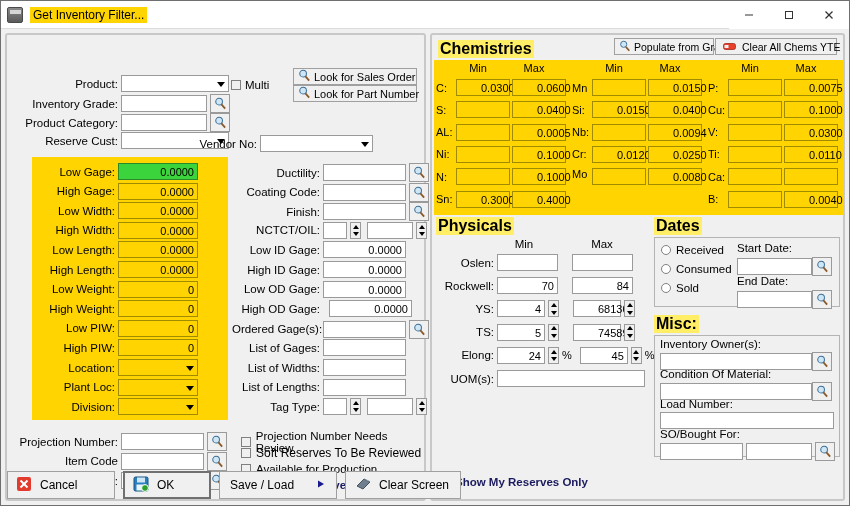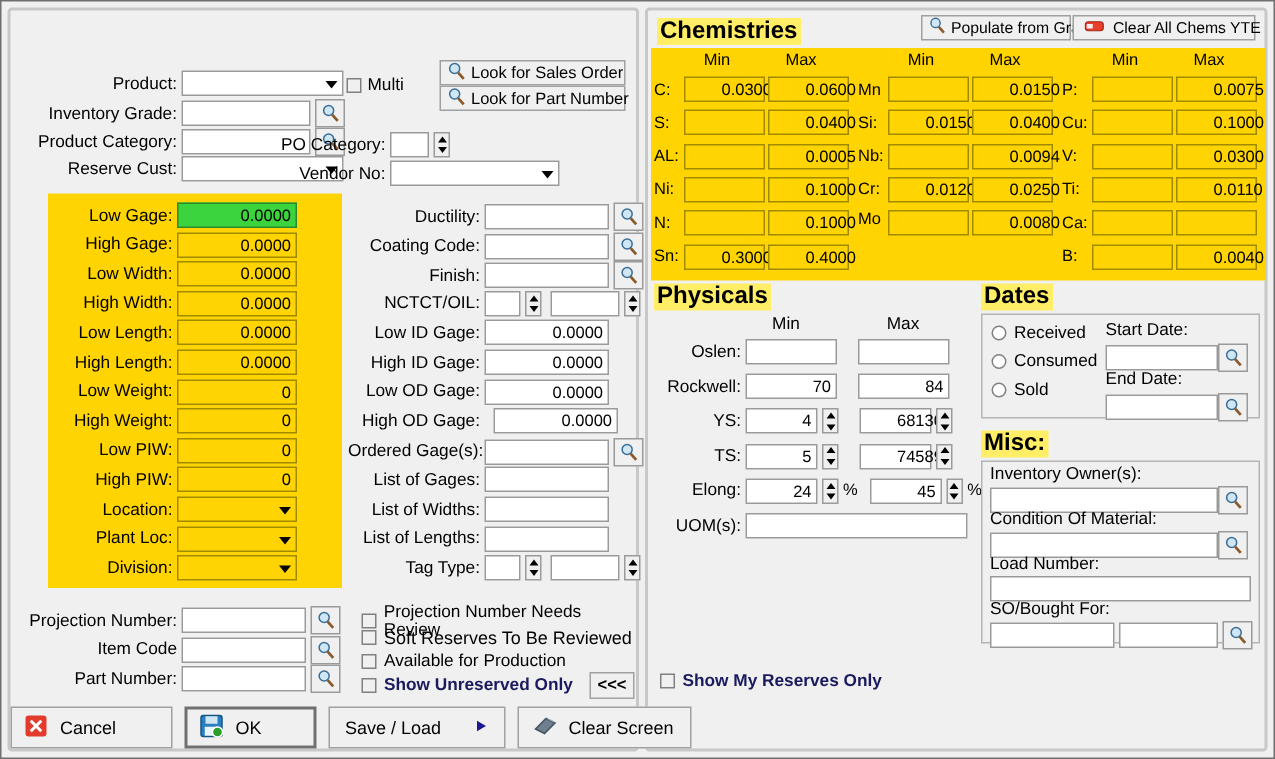--- a/index.html
+++ b/index.html
@@ -126,20 +126,42 @@
   .grp {
     border:1px solid #b4b4b4; background:transparent;
   }
   .cl { font-size:11.5px; }
 </style>
 </head>
 <body>
 
 <div class="window">
 
+  <div class="titlebar">
+    <div class="title-icon"></div>
+    <div class="title-text">Get Inventory Filter...</div>
+    <div class="win-btns">
+      <div class="win-btn">
+        <svg width="12" height="12" viewBox="0 0 12 12">
+            <line x1="2" y1="6" x2="10" y2="6" stroke="#333" stroke-width="1"></line>
+          </svg>
+      </div>
+      <div class="win-btn">
+        <svg width="12" height="12" viewBox="0 0 12 12">
+            <rect x="2.5" y="2.5" width="7" height="7" fill="none" stroke="#333" stroke-width="1"></rect>
+          </svg>
+      </div>
+      <div class="win-btn">
+        <svg width="12" height="12" viewBox="0 0 12 12">
+            <line x1="2.5" y1="2.5" x2="9.5" y2="9.5" stroke="#333" stroke-width="1.2"></line>
+            <line x1="9.5" y1="2.5" x2="2.5" y2="9.5" stroke="#333" stroke-width="1.2"></line>
+          </svg>
+      </div>
+    </div>
+  </div>
 
   <div class="content">
 
     <div class="panel left-panel">
 
       <div id="top-fields">
           <div class="abs" style="left: 14px; top: 40px; display: flex; align-items: center; gap: 3px; width: 210px;">
             <span class="lbl" style="width:97px;">Product:</span>
             <span class="combo" style="width:108px;"><span style="padding-left:3px;"></span><span class="arrow"></span></span>
           </div>
@@ -186,28 +208,20 @@
       <div class="abs btnflat" style="left:286px; top:50px; width:124px;">
         <span style="margin-right:3px;">
           <svg width="13" height="13" viewBox="0 0 14 14">
               <circle cx="5.5" cy="5" r="3.6" fill="#cfe6f5" stroke="#3a6e96" stroke-width="1.1"></circle>
               <line x1="8" y1="8" x2="12" y2="12.5" stroke="#8a5a2a" stroke-width="2"></line>
             </svg>
         </span>
         <span>Look for Part Number</span>
       </div>
 
-      <div class="abs" style="left:180px; top:81px; display:flex; align-items:center; gap:3px;">
-        <span class="lbl" style="width:70px;">PO Category:</span>
-        <span class="tf" style="width:26px;"></span>
-        <span class="spin">
-            <i class="up"></i>
-            <i class="dn"></i>
-          </span>
-      </div>
 
       <div class="abs" style="left:180px; top:100px; display:flex; align-items:center; gap:3px;">
         <span class="lbl" style="width:70px;">Vendor No:</span>
         <span class="combo" style="width:113px;">
           <span style="padding-left:3px;"></span>
           <span class="arrow"></span>
         </span>
       </div>
 
       <div class="abs yellowbox" style="left:25px; top:122px; width:196px; height:263px;"></div>

